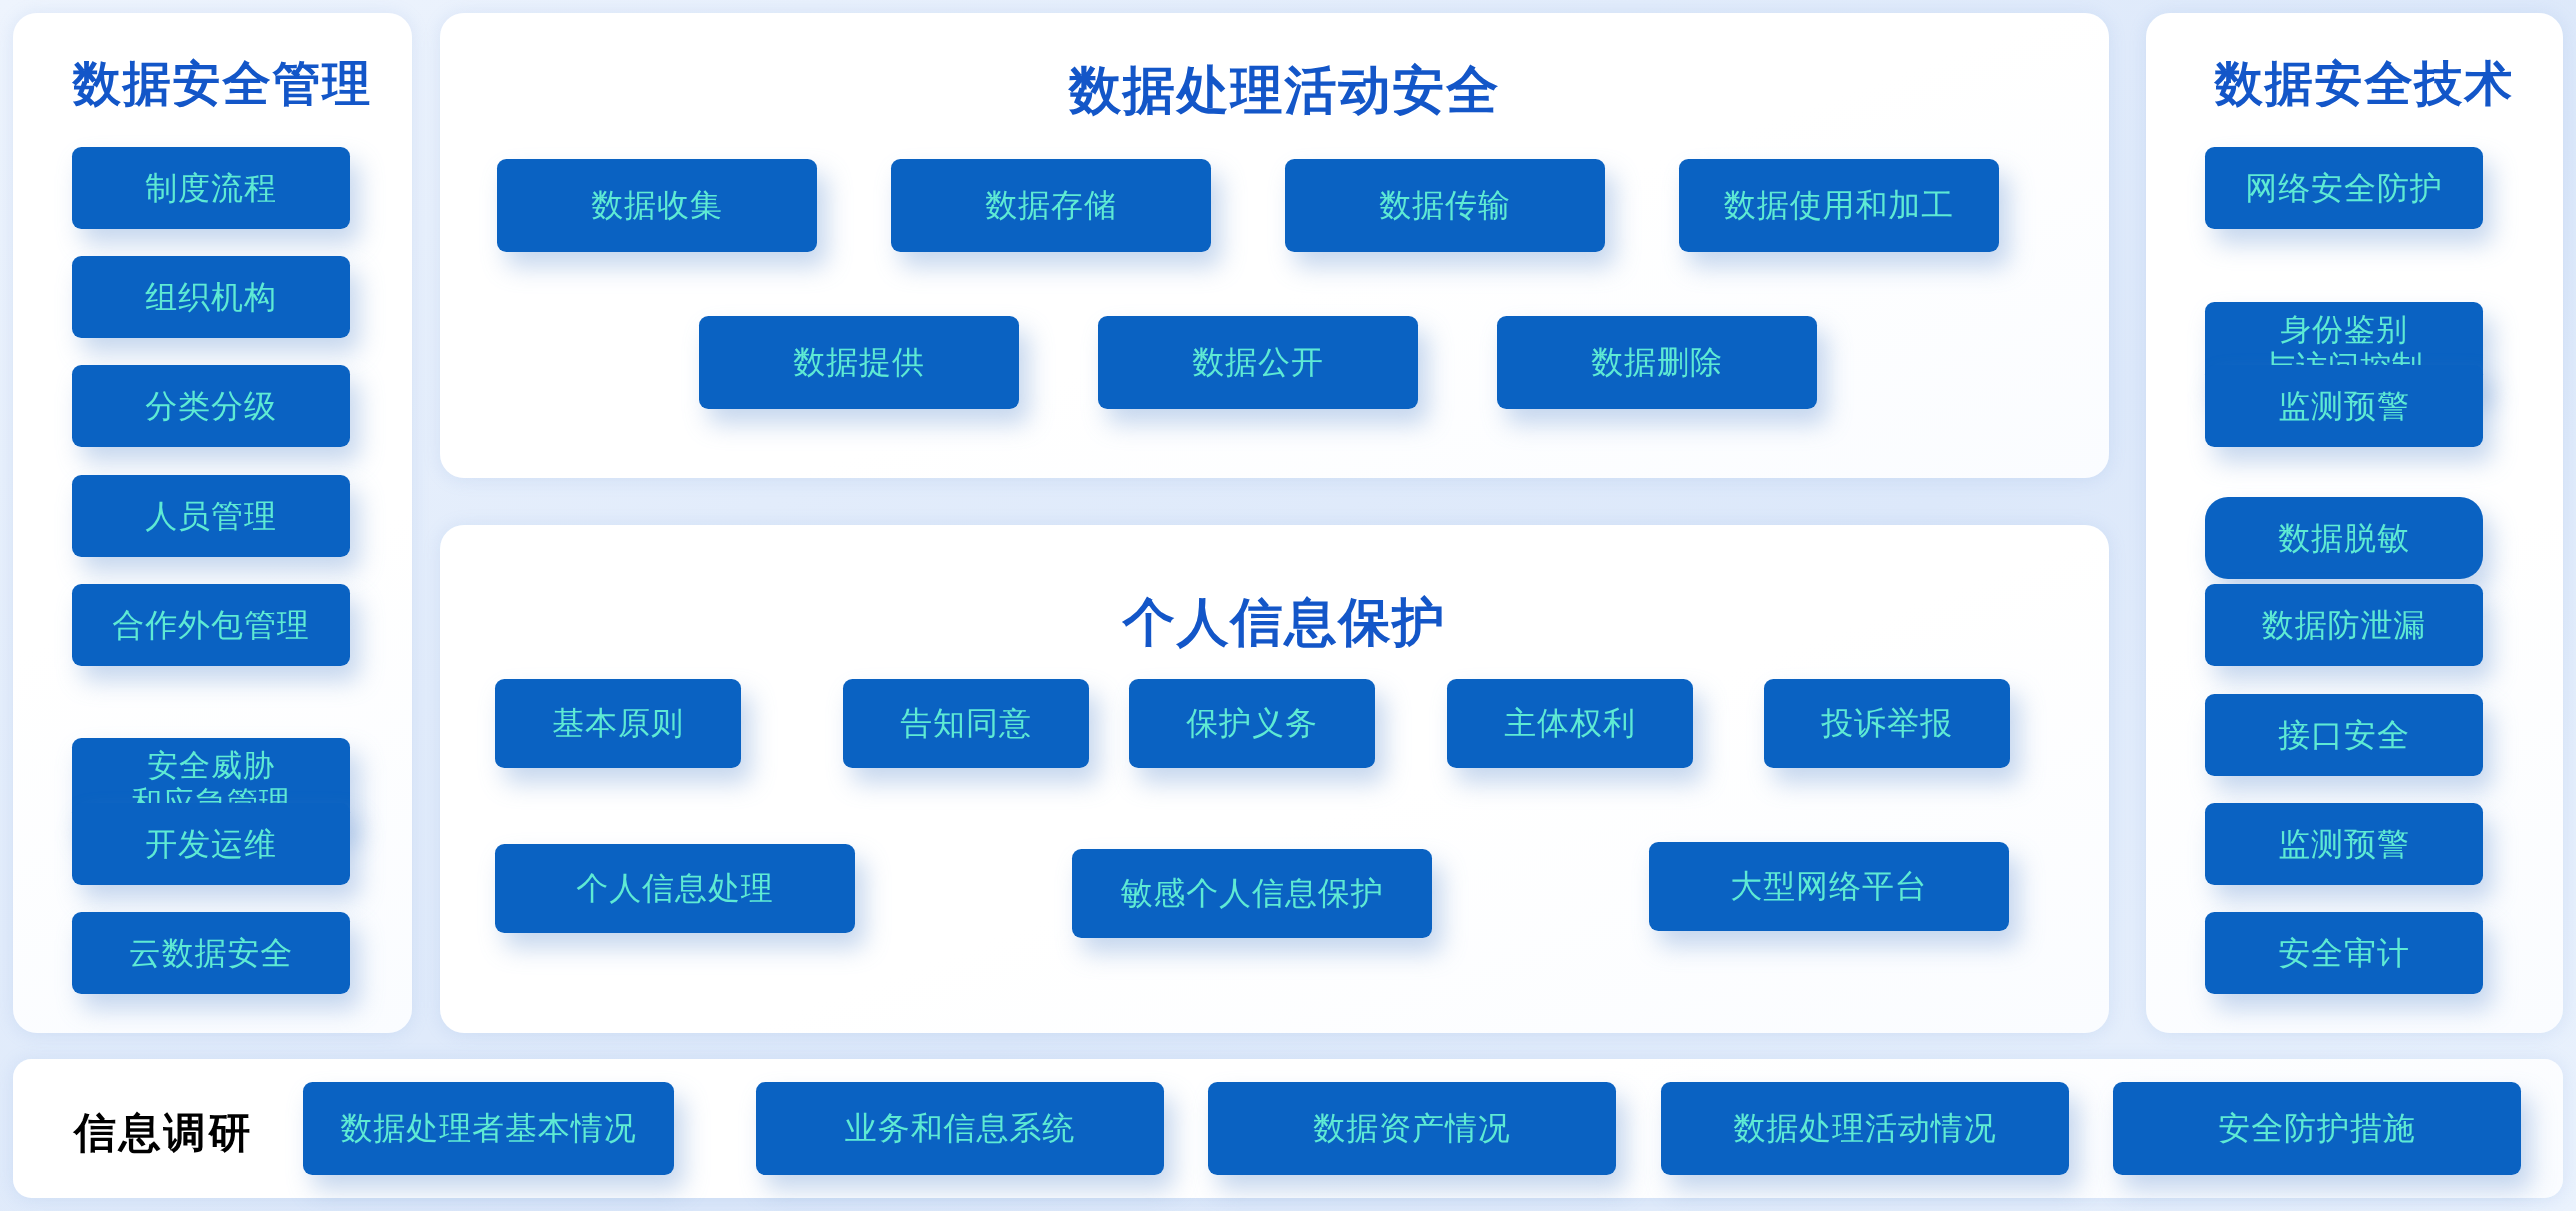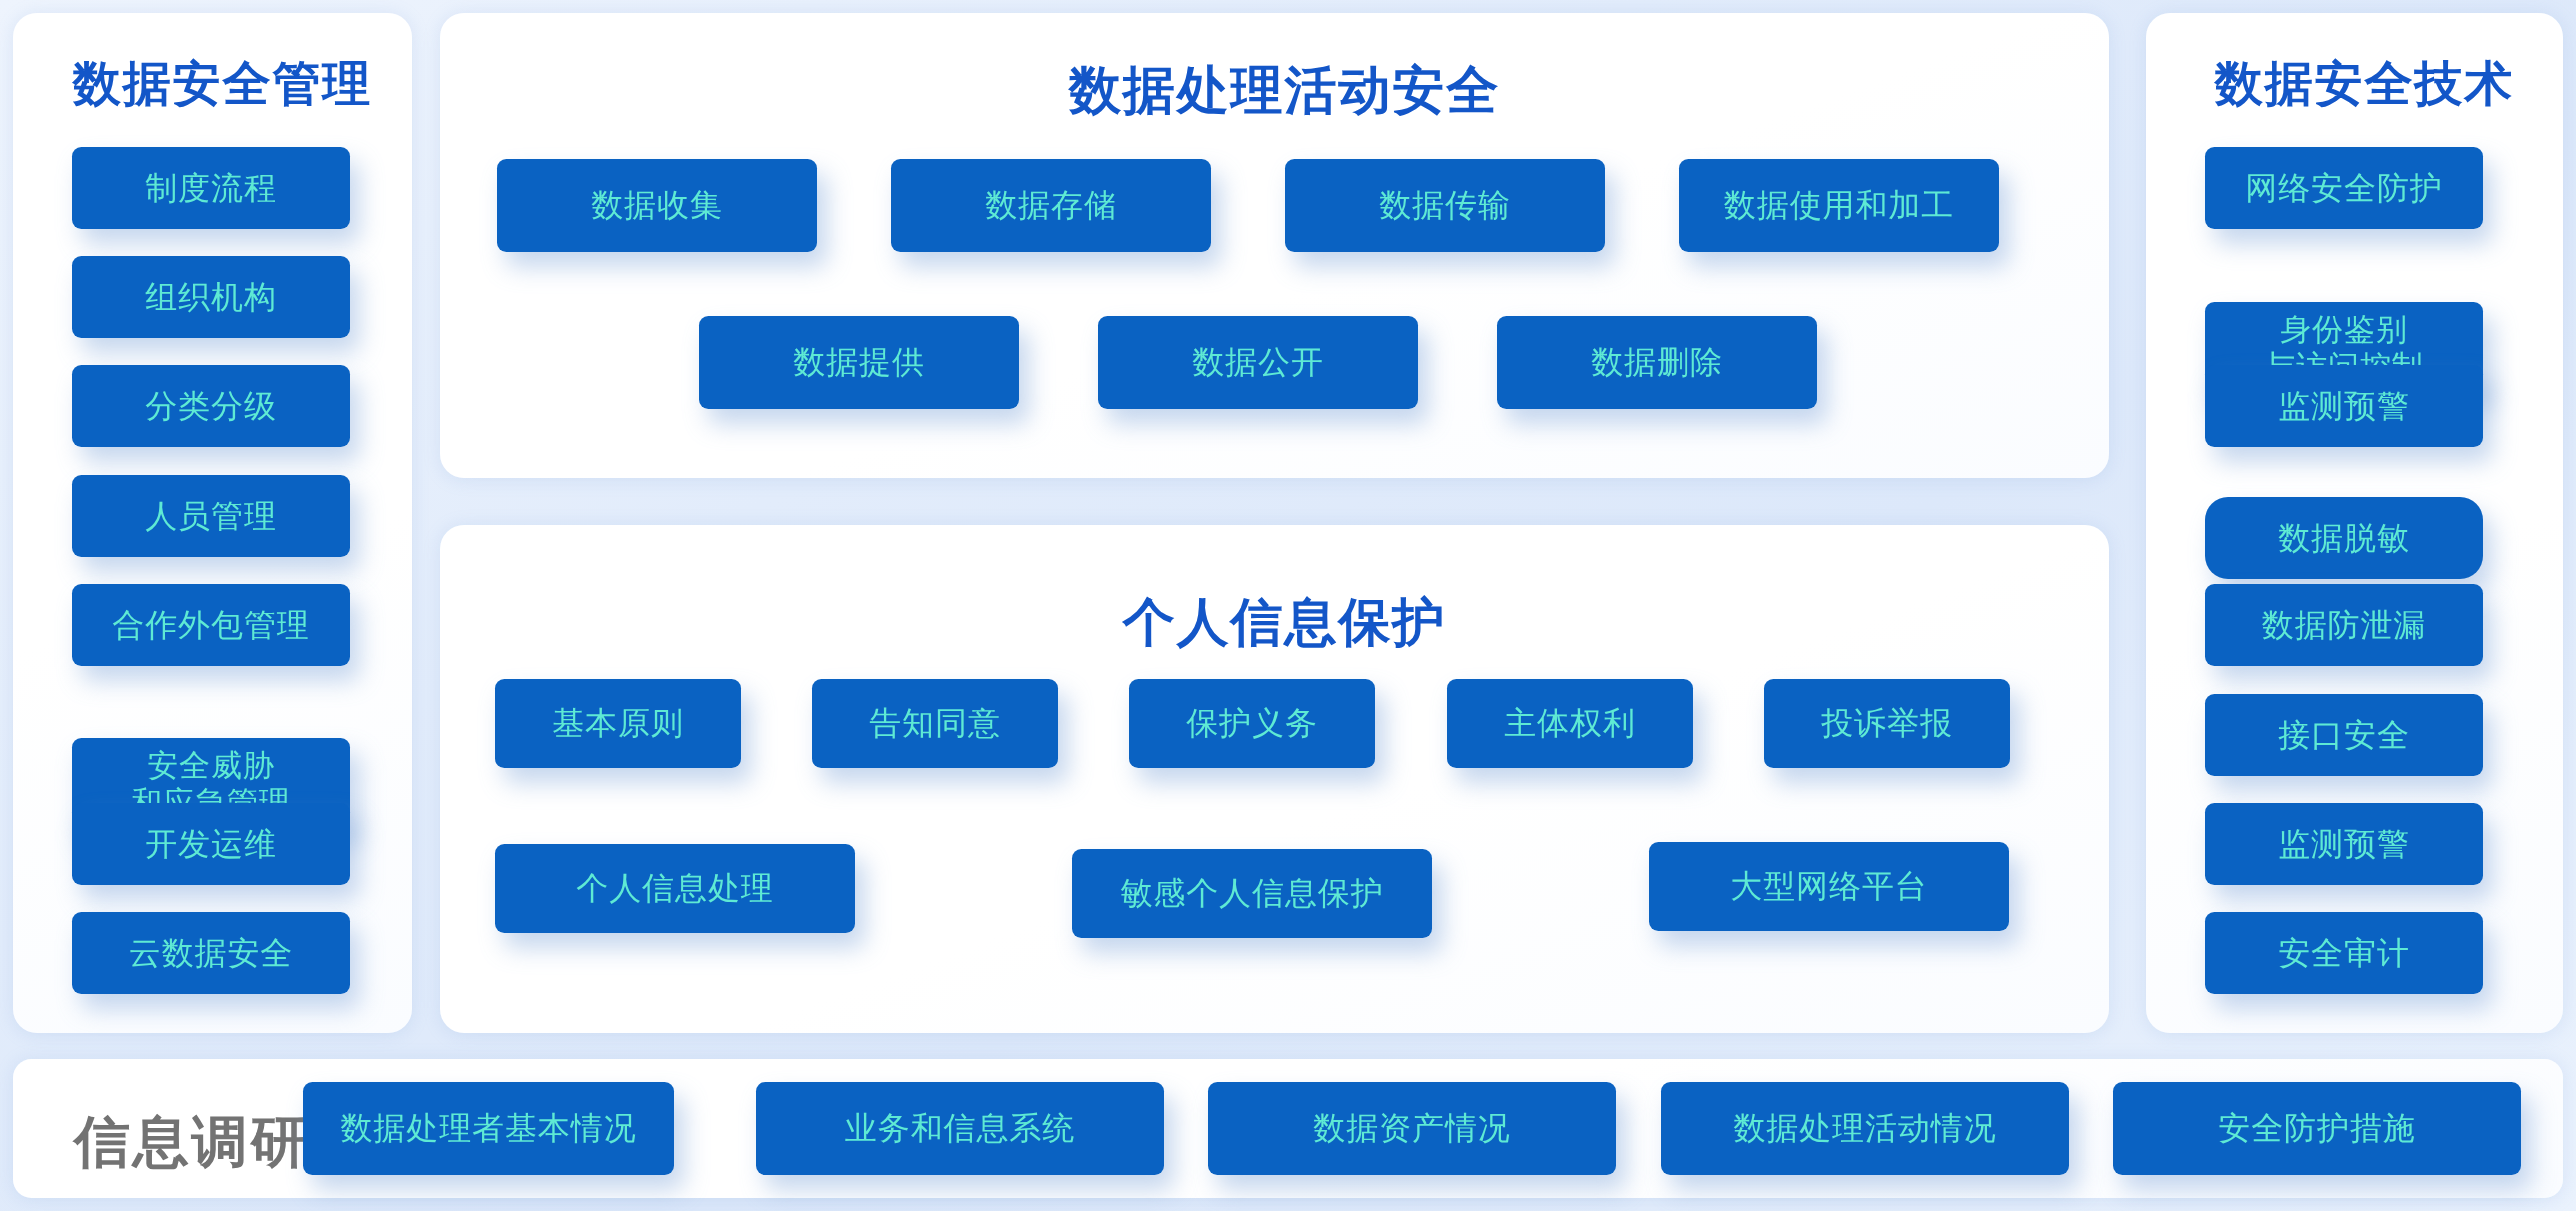--- a/index.html
+++ b/index.html
@@ -51,23 +51,23 @@
   
   .rail-chip{width:278px;height:82px;left:72px;font-size:32px;}
   .rail-chip.tall{height:93px;}
 
   .right-chip{width:278px;height:82px;left:2205px;font-size:32px;}
   .right-chip.tall{height:93px;}
 
   
   .bottom-label{
     position:absolute;
-    color:#737373;
+    color:#000000;
     font-weight:bold;
-    font-size:56px;
+    font-size:42px;
     letter-spacing:2.8px;
     white-space:nowrap;
   }
 </style>
 </head>
 <body>
 
 <div class="board">
 
   <div class="panel" style="left:13px;top:13px;width:399px;height:1020px;">
@@ -92,21 +92,21 @@
   <div class="chip" style="left:1679px;top:159px;width:320px;height:93px;">数据使用和加工</div>
 
   <div class="chip" style="left:699px;top:316px;width:320px;height:93px;">数据提供</div>
   <div class="chip" style="left:1098px;top:316px;width:320px;height:93px;">数据公开</div>
   <div class="chip" style="left:1497px;top:316px;width:320px;height:93px;">数据删除</div>
 
   <div class="panel" style="left:440px;top:525px;width:1669px;height:508px;">
     <div class="panel-title" style="top:63px;font-size:52px;">个人信息保护</div>
   </div>
   <div class="chip" style="left:495px;top:679px;width:246px;height:89px;">基本原则</div>
-  <div class="chip" style="left:812px;top:679px;width:246px;height:89px;">告知同意</div>
+  <div class="chip" style="left:843px;top:679px;width:246px;height:89px;">告知同意</div>
   <div class="chip" style="left:1129px;top:679px;width:246px;height:89px;">保护义务</div>
   <div class="chip" style="left:1447px;top:679px;width:246px;height:89px;">主体权利</div>
   <div class="chip" style="left:1764px;top:679px;width:246px;height:89px;">投诉举报</div>
 
   <div class="chip" style="left:495px;top:844px;width:360px;height:89px;">个人信息处理</div>
   <div class="chip" style="left:1072px;top:849px;width:360px;height:89px;">敏感个人信息保护</div>
   <div class="chip" style="left:1649px;top:842px;width:360px;height:89px;">大型网络平台</div>
 
   <div class="panel" style="left:2146px;top:13px;width:417px;height:1020px;">
     <div class="panel-title" style="top:39px;font-size:48px;">数据安全技术</div>

